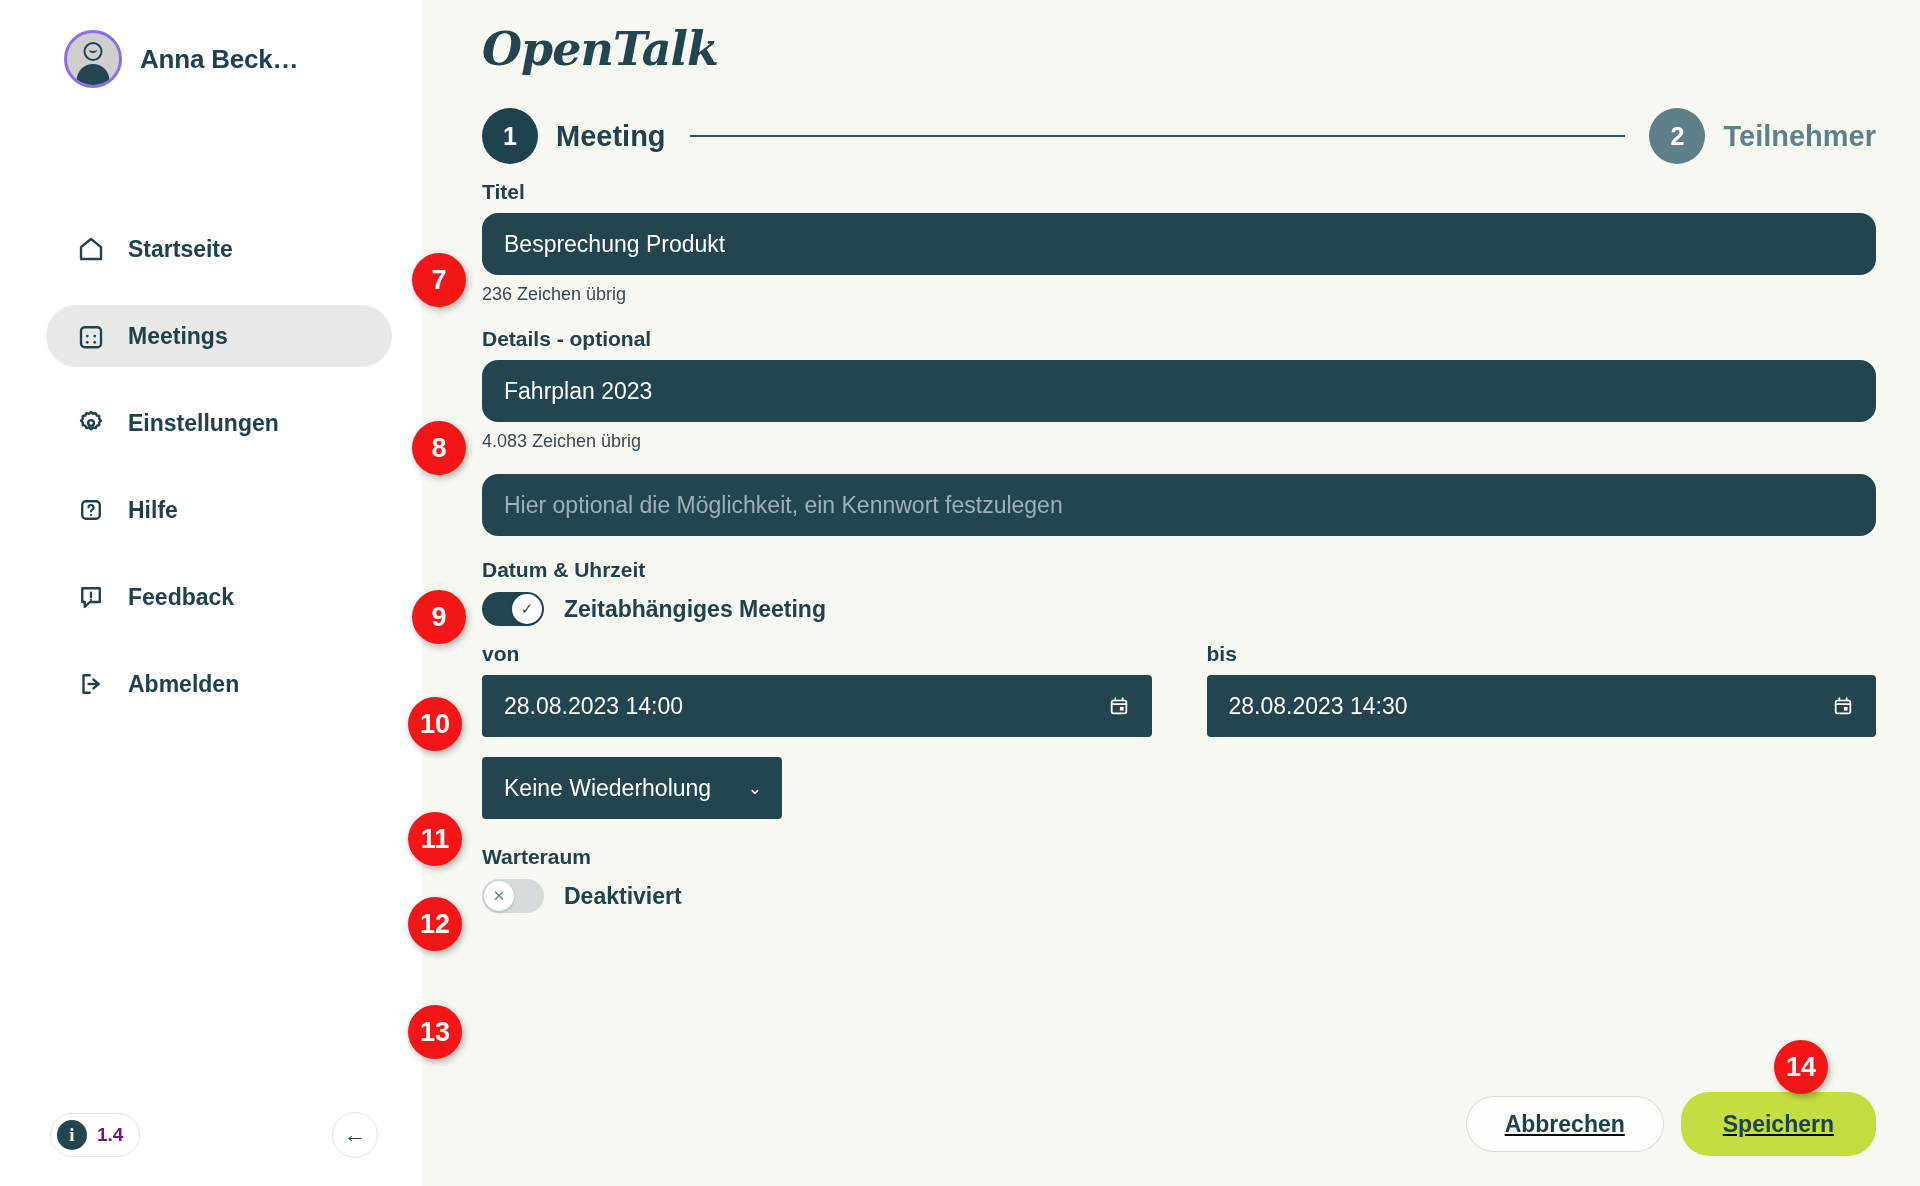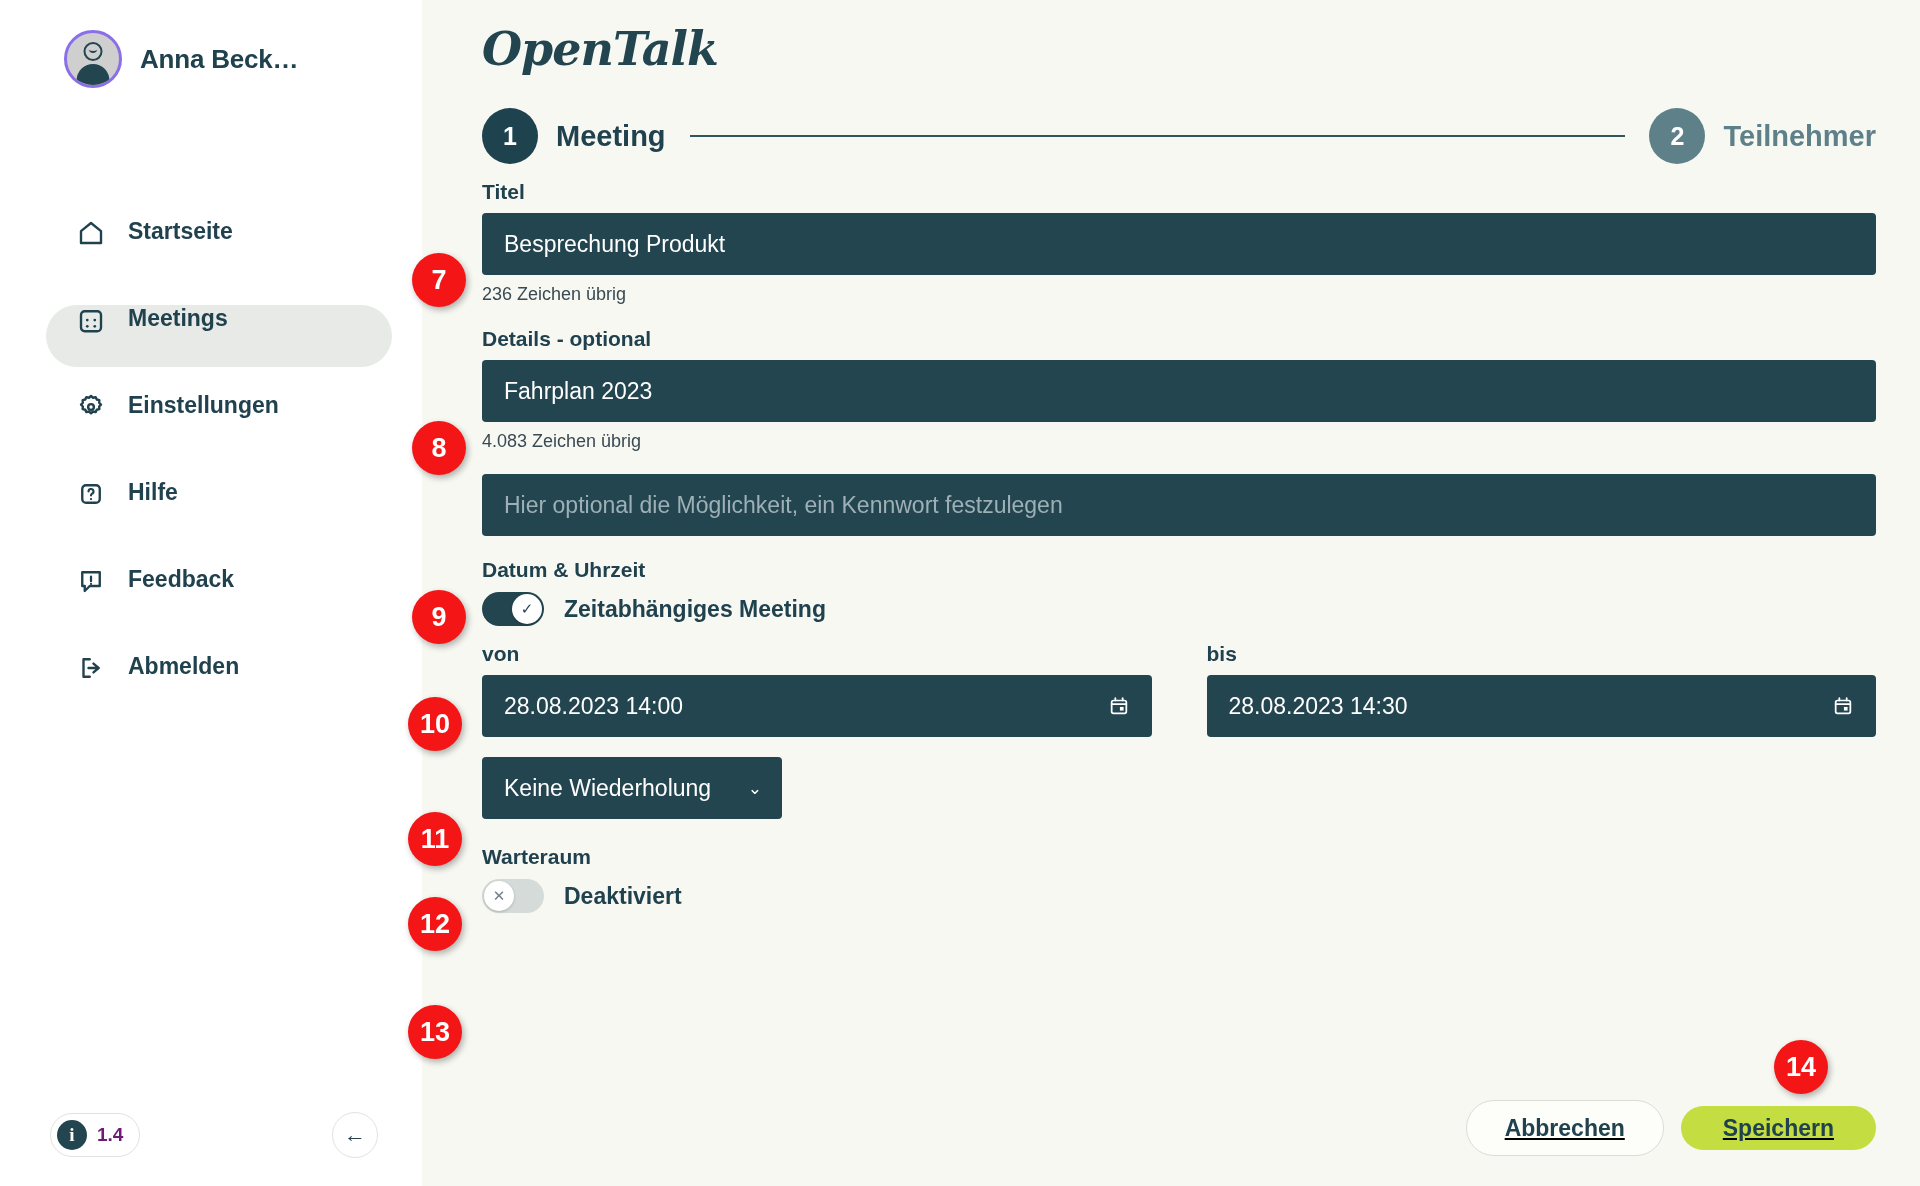--- a/index.html
+++ b/index.html
@@ -39,21 +39,21 @@
     position: absolute; left: 50%; bottom: -6px; transform: translateX(-50%);
     width: 33px; height: 27px; background: #234550;
     border-radius: 17px 17px 0 0;
   }
   .user-name {
     font-size: 26px; font-weight: 700; color: #20414e; letter-spacing: -0.2px;
   }
 
   .nav { margin-top: 130px; padding: 0 30px; }
   .nav-item {
-    display: flex; gap: 22px;
+    display: flex; align-items: center; gap: 22px;
     height: 62px; padding-left: 30px; border-radius: 31px;
     cursor: pointer; margin-bottom: 25px;
   }
   .nav-item.active { background: #e8eae8; }
   .nav-label { font-size: 23px; font-weight: 700; color: #20414e; white-space: nowrap; }
   .nav-icon { width: 30px; height: 30px; flex: 0 0 30px; display:flex; align-items:center; justify-content:center; }
   .nav-icon svg { display: block; }
 
   .sidebar-footer {
     position: absolute; bottom: 28px; left: 0; width: 406px;
@@ -102,21 +102,21 @@
   .step-1 .step-circle { background: #1e424e; }
   .step-2 .step-circle { background: #5e8189; }
   .step-label { font-size: 29px; font-weight: 700; color: #20414e; white-space: nowrap; }
   .step-2 .step-label { color: #5e8189; }
   .step-line { flex: 1; height: 2px; background: #33555f; margin: 0 24px; }
 
   .field-label {
     font-size: 21px; font-weight: 700; color: #20414e; margin-bottom: 9px;
   }
   .input-box {
-    height: 62px; background: #234550; border-radius: 4px;
+    height: 62px; background: #234550; border-radius: 16px;
     display: flex; align-items: center; padding: 0 22px;
     color: #ffffff; font-size: 23px; cursor: text;
   }
   .input-box.placeholder { color: #9eb0b6; }
   .helper {
     font-size: 18px; color: #3a4a52; margin-top: 9px;
   }
   .group { margin-bottom: 22px; }
 
   .toggle-row { display: flex; align-items: center; gap: 20px; margin-top: 10px; }
@@ -156,21 +156,21 @@
     position: absolute; right: 60px; bottom: 30px;
     display: flex; align-items: center; gap: 17px; text-decoration: underline;
   }
   .btn-outline {
     height: 56px; padding: 0 38px; border-radius: 28px;
     border: 1px solid #dcdcd6; background: #fdfdfa;
     font-size: 23px; font-weight: 700; color: #20414e; cursor: pointer;
     display: flex; align-items: center;
   }
   .btn-primary {
-    height: 44px; padding: 0 42px; border-radius: 28px; border: none;
+    height: 64px; padding: 0 42px; border-radius: 28px; border: none;
     background: #c4de42; font-size: 23px; font-weight: 700; color: #20414e;
     cursor: pointer; display: flex; align-items: center;
   }
 
   
   .badge {
     position: absolute; width: 54px; height: 54px; border-radius: 50%;
     background: #f41616; color: #fff; font-size: 27px; font-weight: 700;
     display: flex; align-items: center; justify-content: center;
     z-index: 40; box-shadow: 2px 3px 6px rgba(0,0,0,.30);

